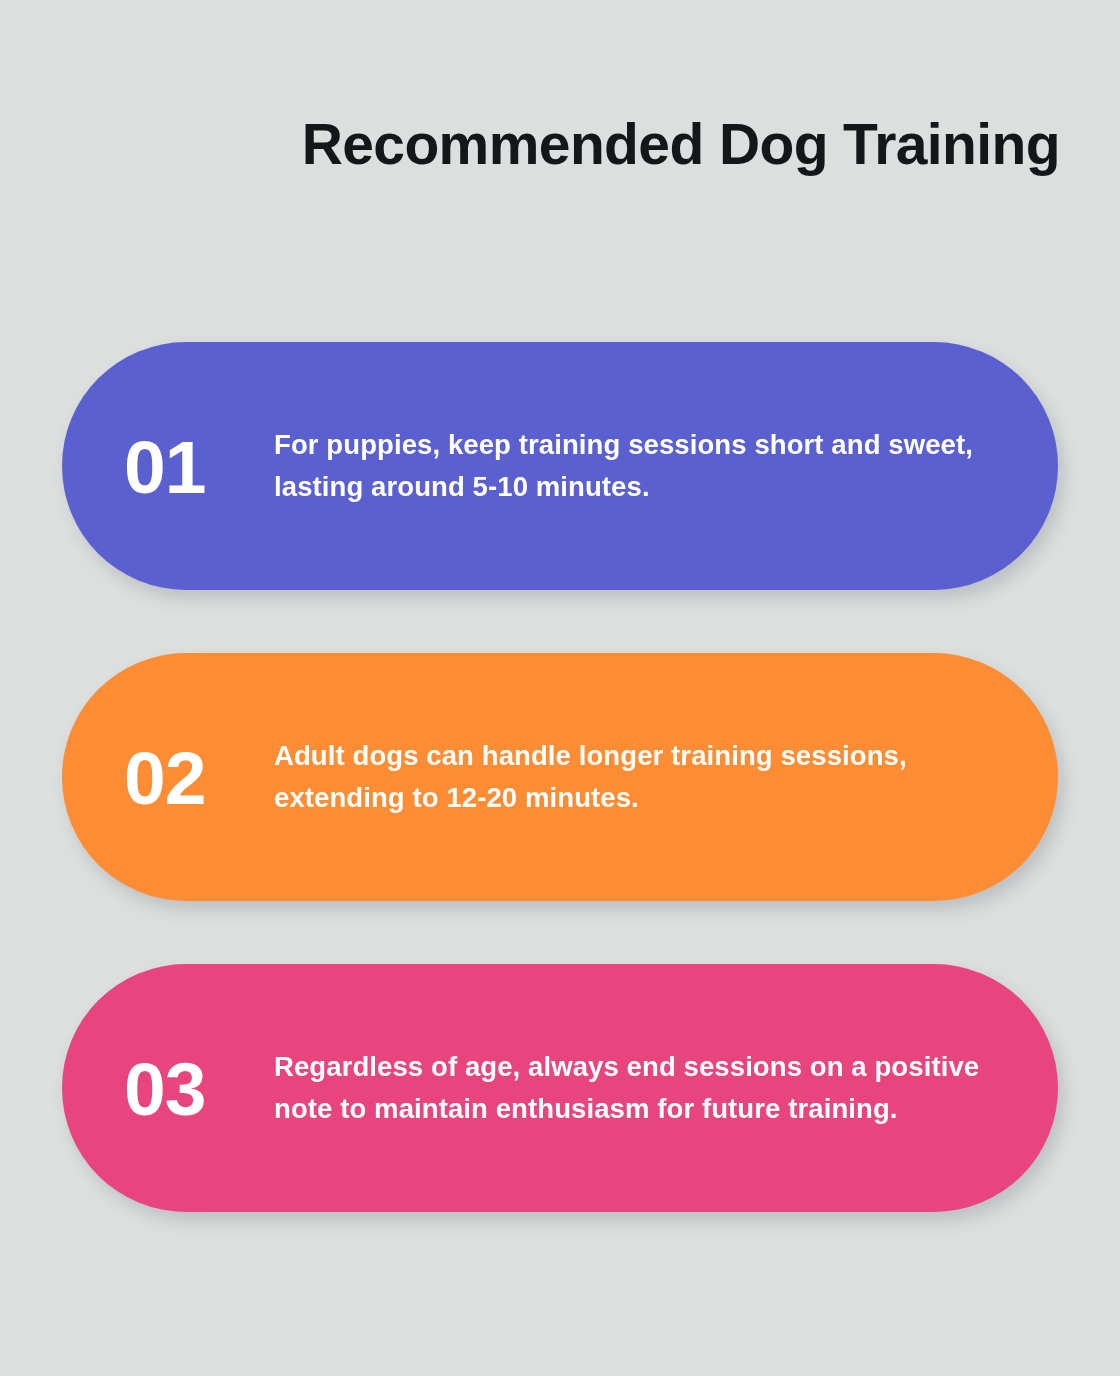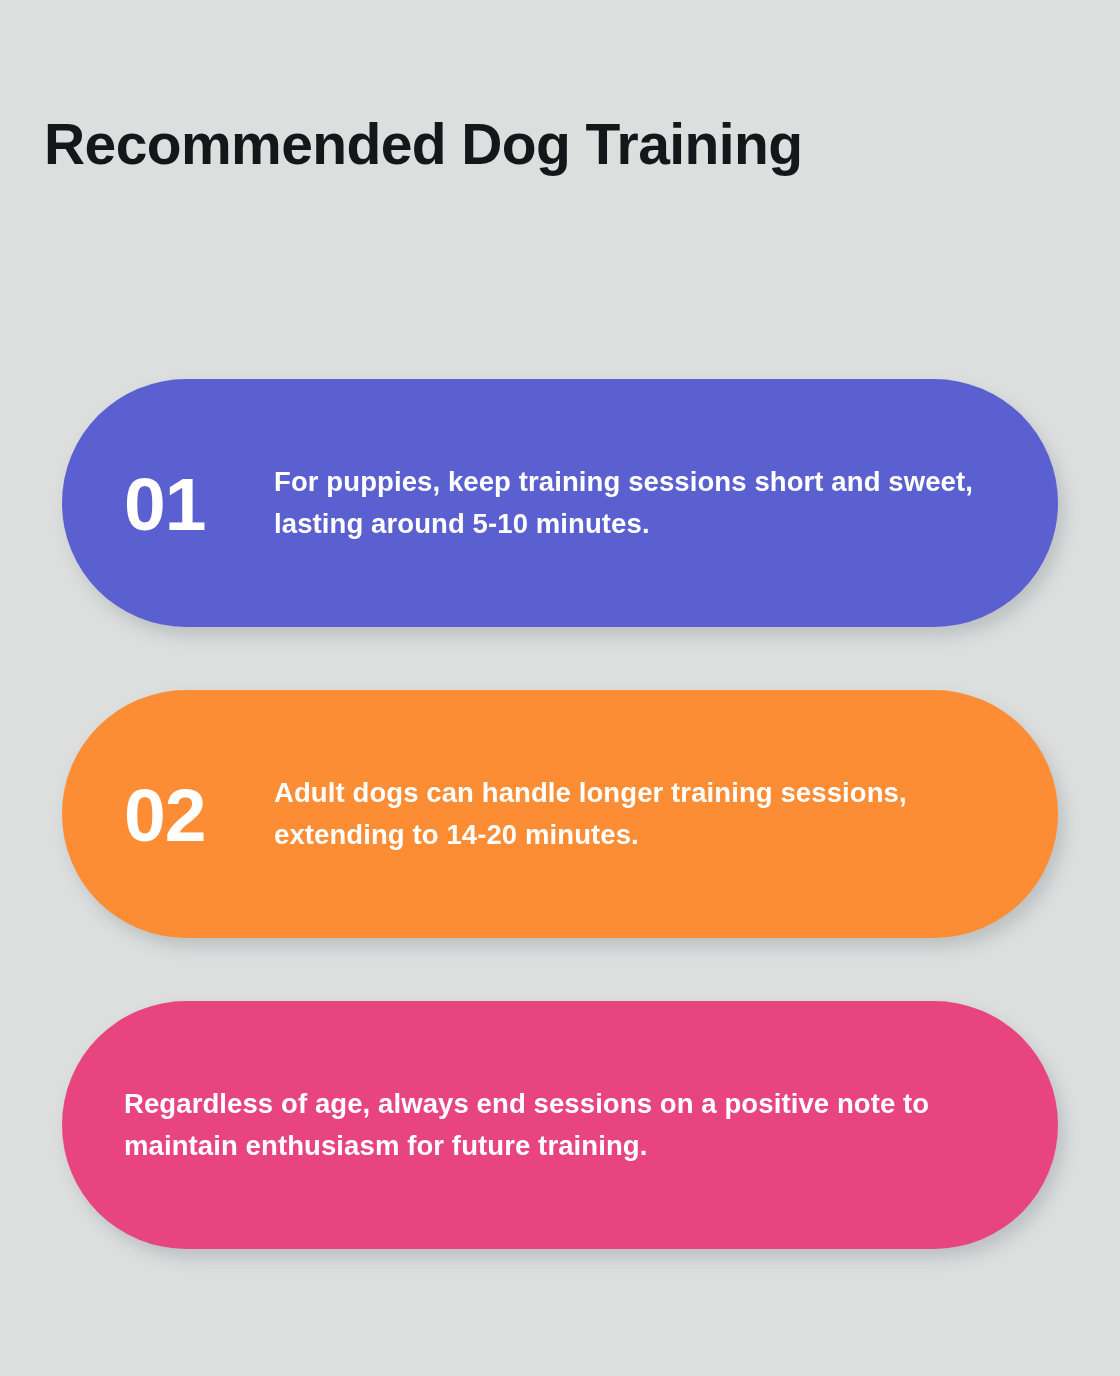--- a/index.html
+++ b/index.html
@@ -19,39 +19,39 @@
     position: relative;
     width: 1120px;
     height: 1376px;
     box-sizing: border-box;
   }
 
   
   .title-block {
     position: absolute;
     top: 108px;
-    left: 44px;
+    left: 60px;
     width: 1000px;
-    text-align: left;
+    text-align: right;
   }
   .title-line {
     display: block;
     font-family: "Liberation Sans", sans-serif;
     font-size: 57px;
     font-weight: 700;
     line-height: 73px;
     letter-spacing: -0.6px;
     color: #14161a;
     white-space: nowrap;
   }
 
   
   .cards {
     position: absolute;
-    top: 379px;
+    top: 342px;
     left: 62px;
     width: 996px;
   }
 
   .card {
     position: relative;
     width: 996px;
     min-height: 248px;
     border-radius: 128px;
     box-sizing: border-box;
@@ -103,22 +103,23 @@
 
   <div class="cards">
 
     <div class="card card-purple">
       <div class="card-number">01</div>
       <div class="card-text">For puppies, keep training sessions short and sweet, lasting around 5-10 minutes.</div>
     </div>
 
     <div class="card card-orange">
       <div class="card-number">02</div>
-      <div class="card-text">Adult dogs can handle longer training sessions, extending to 14-20 minutes.</div>
+      <div class="card-text">Adult dogs can handle longer training sessions, extending to 12-20 minutes.</div>
     </div>
 
     <div class="card card-pink">
+      <div class="card-number">03</div>
       <div class="card-text">Regardless of age, always end sessions on a positive note to maintain enthusiasm for future training.</div>
     </div>
 
   </div>
 
 </div>
 
 </body></html>

